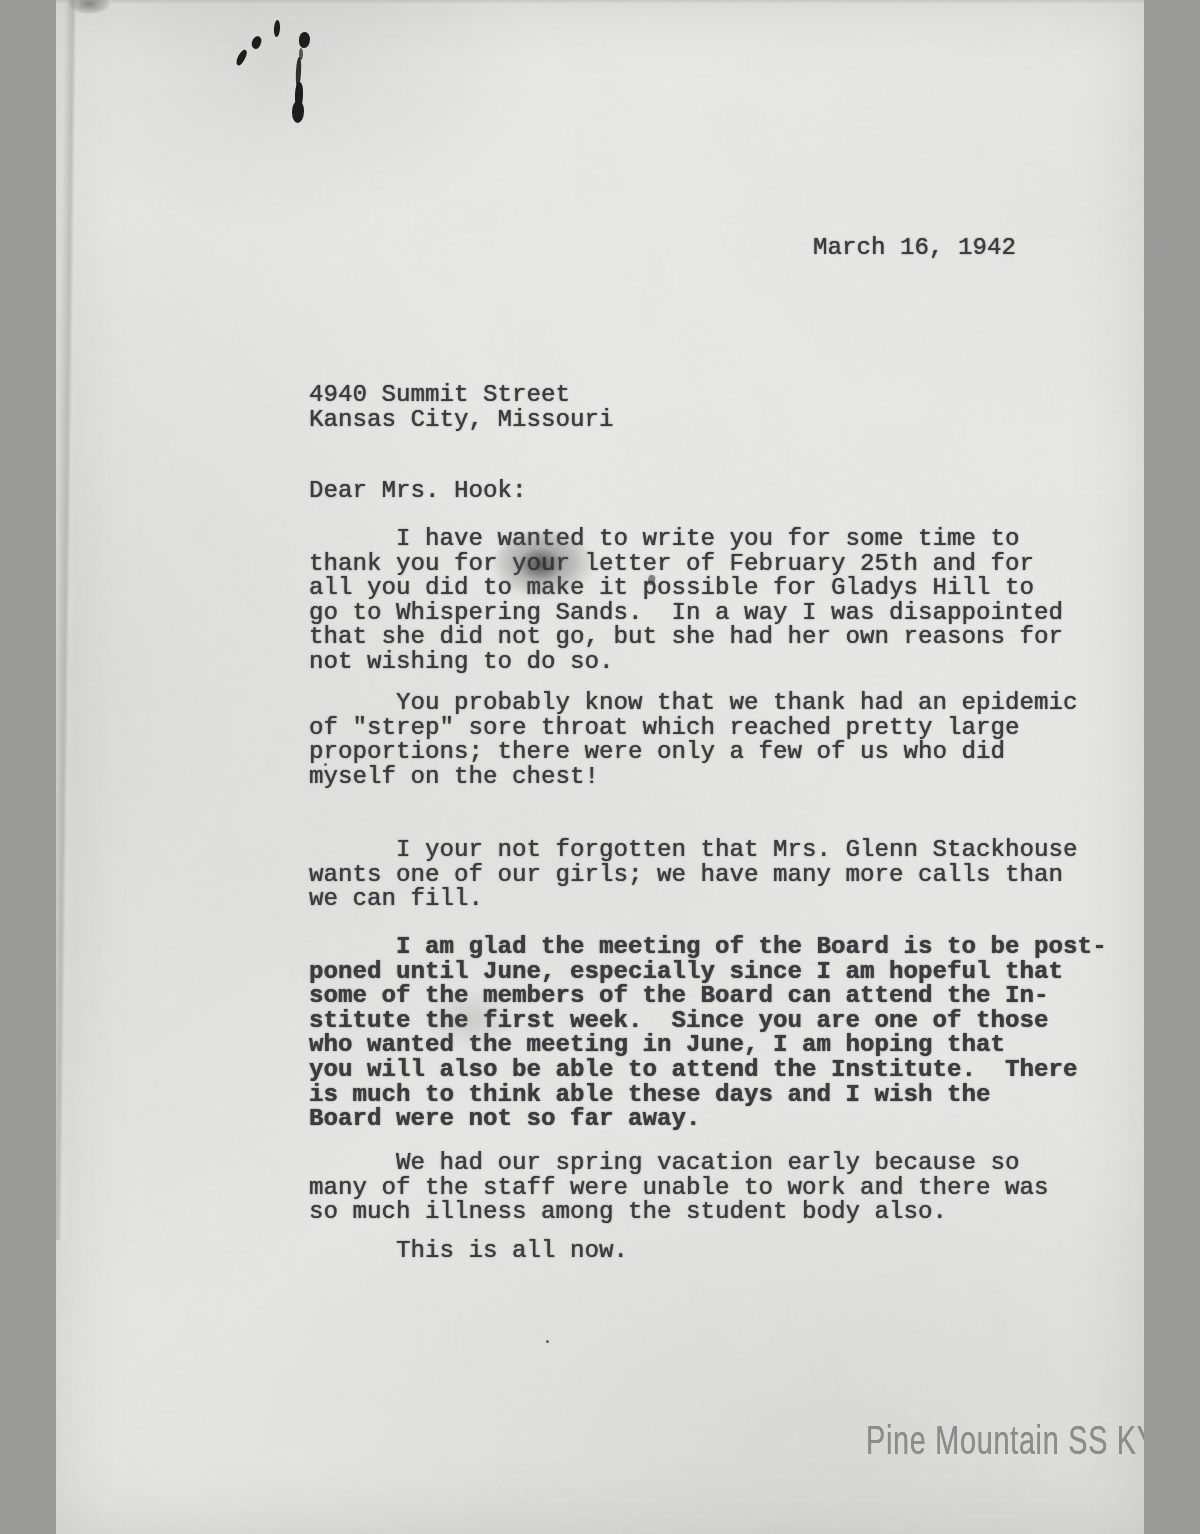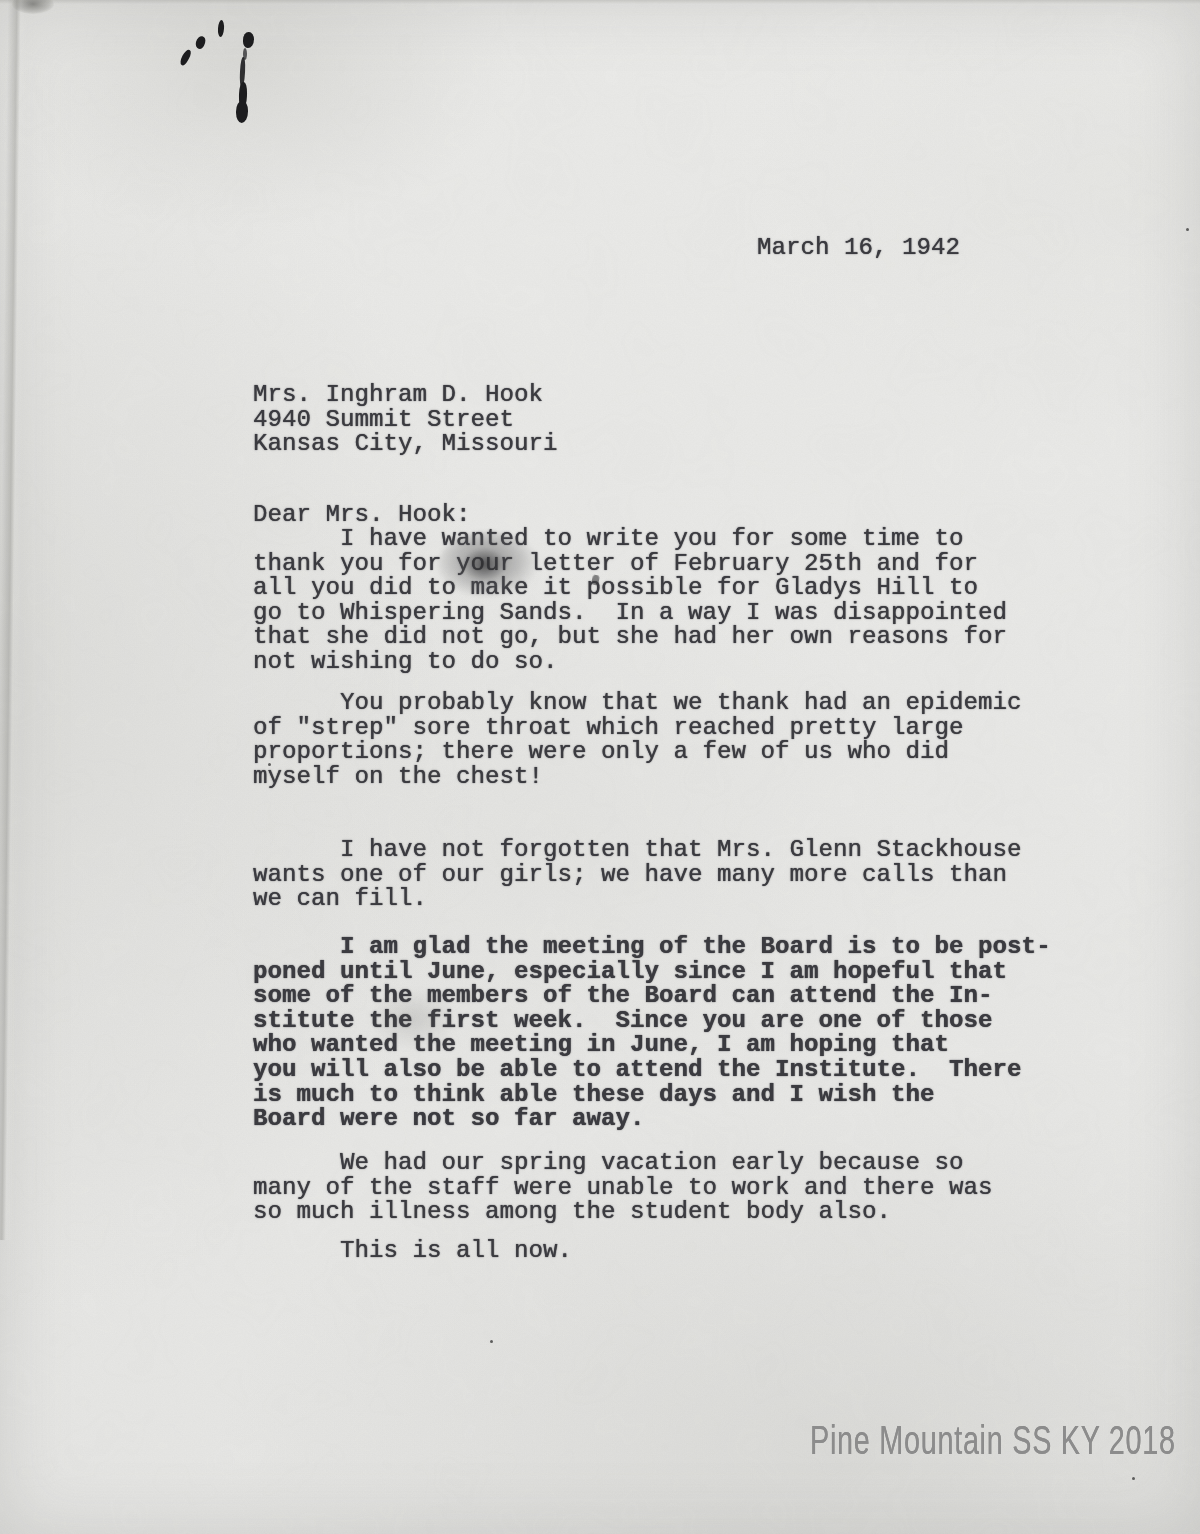--- a/index.html
+++ b/index.html
@@ -1,18 +1,18 @@
 <!DOCTYPE html>
 <html><head>
 <meta charset="utf-8">
 <style>
   html,body{margin:0;padding:0;background:#9a9a98;}
   .page{
     position:relative;
-    width:1200px;height:1534px;
+    width:1088px;height:1534px;
     margin:0 auto;
     overflow:hidden;
     background-color:#e9e9e7;
     background-image:
       radial-gradient(ellipse 420px 260px at 20% 4%, rgba(205,205,201,.55), transparent 65%),
       radial-gradient(ellipse 900px 500px at 72% 95%, rgba(200,200,196,.40), transparent 72%),
       radial-gradient(ellipse 700px 900px at 0% 45%, rgba(202,202,198,.38), transparent 70%),
       radial-gradient(ellipse 600px 350px at 95% 12%, rgba(228,228,225,.55), transparent 70%),
       radial-gradient(ellipse 500px 380px at 45% 55%, rgba(222,222,219,.45), transparent 75%),
       linear-gradient(180deg,#ebebe9,#e7e7e5);
@@ -27,21 +27,21 @@
     left:253px;
     color:#3b3b40;
     font-size:24px;
     line-height:24.6px;
     letter-spacing:.1px;
     text-shadow:0 0 1px rgba(45,45,50,.85), .4px .4px 0 rgba(45,45,50,.35), 0 0 2.5px rgba(60,60,65,.25);
   }
   .typed .line{white-space:pre;}
   .date-line{left:757px;top:236px;}
   .address-block{top:383px;}
-  .salutation-line{top:503px;}
+  .salutation-line{top:479px;}
   .p1{top:527px;}
   .p2{top:691px;}
   .p3{top:838px;}
   .p4{top:935px;font-weight:bold;}
   .p5{top:1151px;}
   .p6{top:1239px;}
 
   
   .watermark{
     position:absolute;left:810px;top:1418px;
@@ -138,21 +138,20 @@
 
   <div class="speck" style="left:1186px;top:228px;width:3px;height:3px;"></div>
   <div class="speck" style="left:490px;top:1340px;width:3px;height:3px;"></div>
   <div class="speck" style="left:1132px;top:1477px;width:3px;height:3px;"></div>
 
   <div class="typed date-line">
     <div class="line">March 16, 1942</div>
   </div>
 
   <div class="typed address-block">
-      <div class="line">Mrs. Inghram D. Hook</div>
       <div class="line">4940 Summit Street</div>
       <div class="line">Kansas City, Missouri</div>
     </div>
 
   <div class="typed salutation-line">
     <div class="line">Dear Mrs. Hook:</div>
   </div>
 
   <div class="typed p1">
       <div class="line">      I have wanted to write you for some time to</div>
@@ -162,21 +161,21 @@
       <div class="line">that she did not go, but she had her own reasons for</div>
       <div class="line">not wishing to do so.</div>
     </div>
   <div class="typed p2">
       <div class="line">      You probably know that we thank had an epidemic</div>
       <div class="line">of "strep" sore throat which reached pretty large</div>
       <div class="line">proportions; there were only a few of us who did</div>
       <div class="line">myself on the chest!</div>
     </div>
   <div class="typed p3">
-      <div class="line">      I have not forgotten that Mrs. Glenn Stackhouse</div>
+      <div class="line">      I your not forgotten that Mrs. Glenn Stackhouse</div>
       <div class="line">wants one of our girls; we have many more calls than</div>
       <div class="line">we can fill.</div>
     </div>
   <div class="typed p4">
       <div class="line">      I am glad the meeting of the Board is to be post-</div>
       <div class="line">poned until June, especially since I am hopeful that</div>
       <div class="line">some of the members of the Board can attend the In-</div>
       <div class="line">stitute the first week.  Since you are one of those</div>
       <div class="line">who wanted the meeting in June, I am hoping that</div>
       <div class="line">you will also be able to attend the Institute.  There</div>

